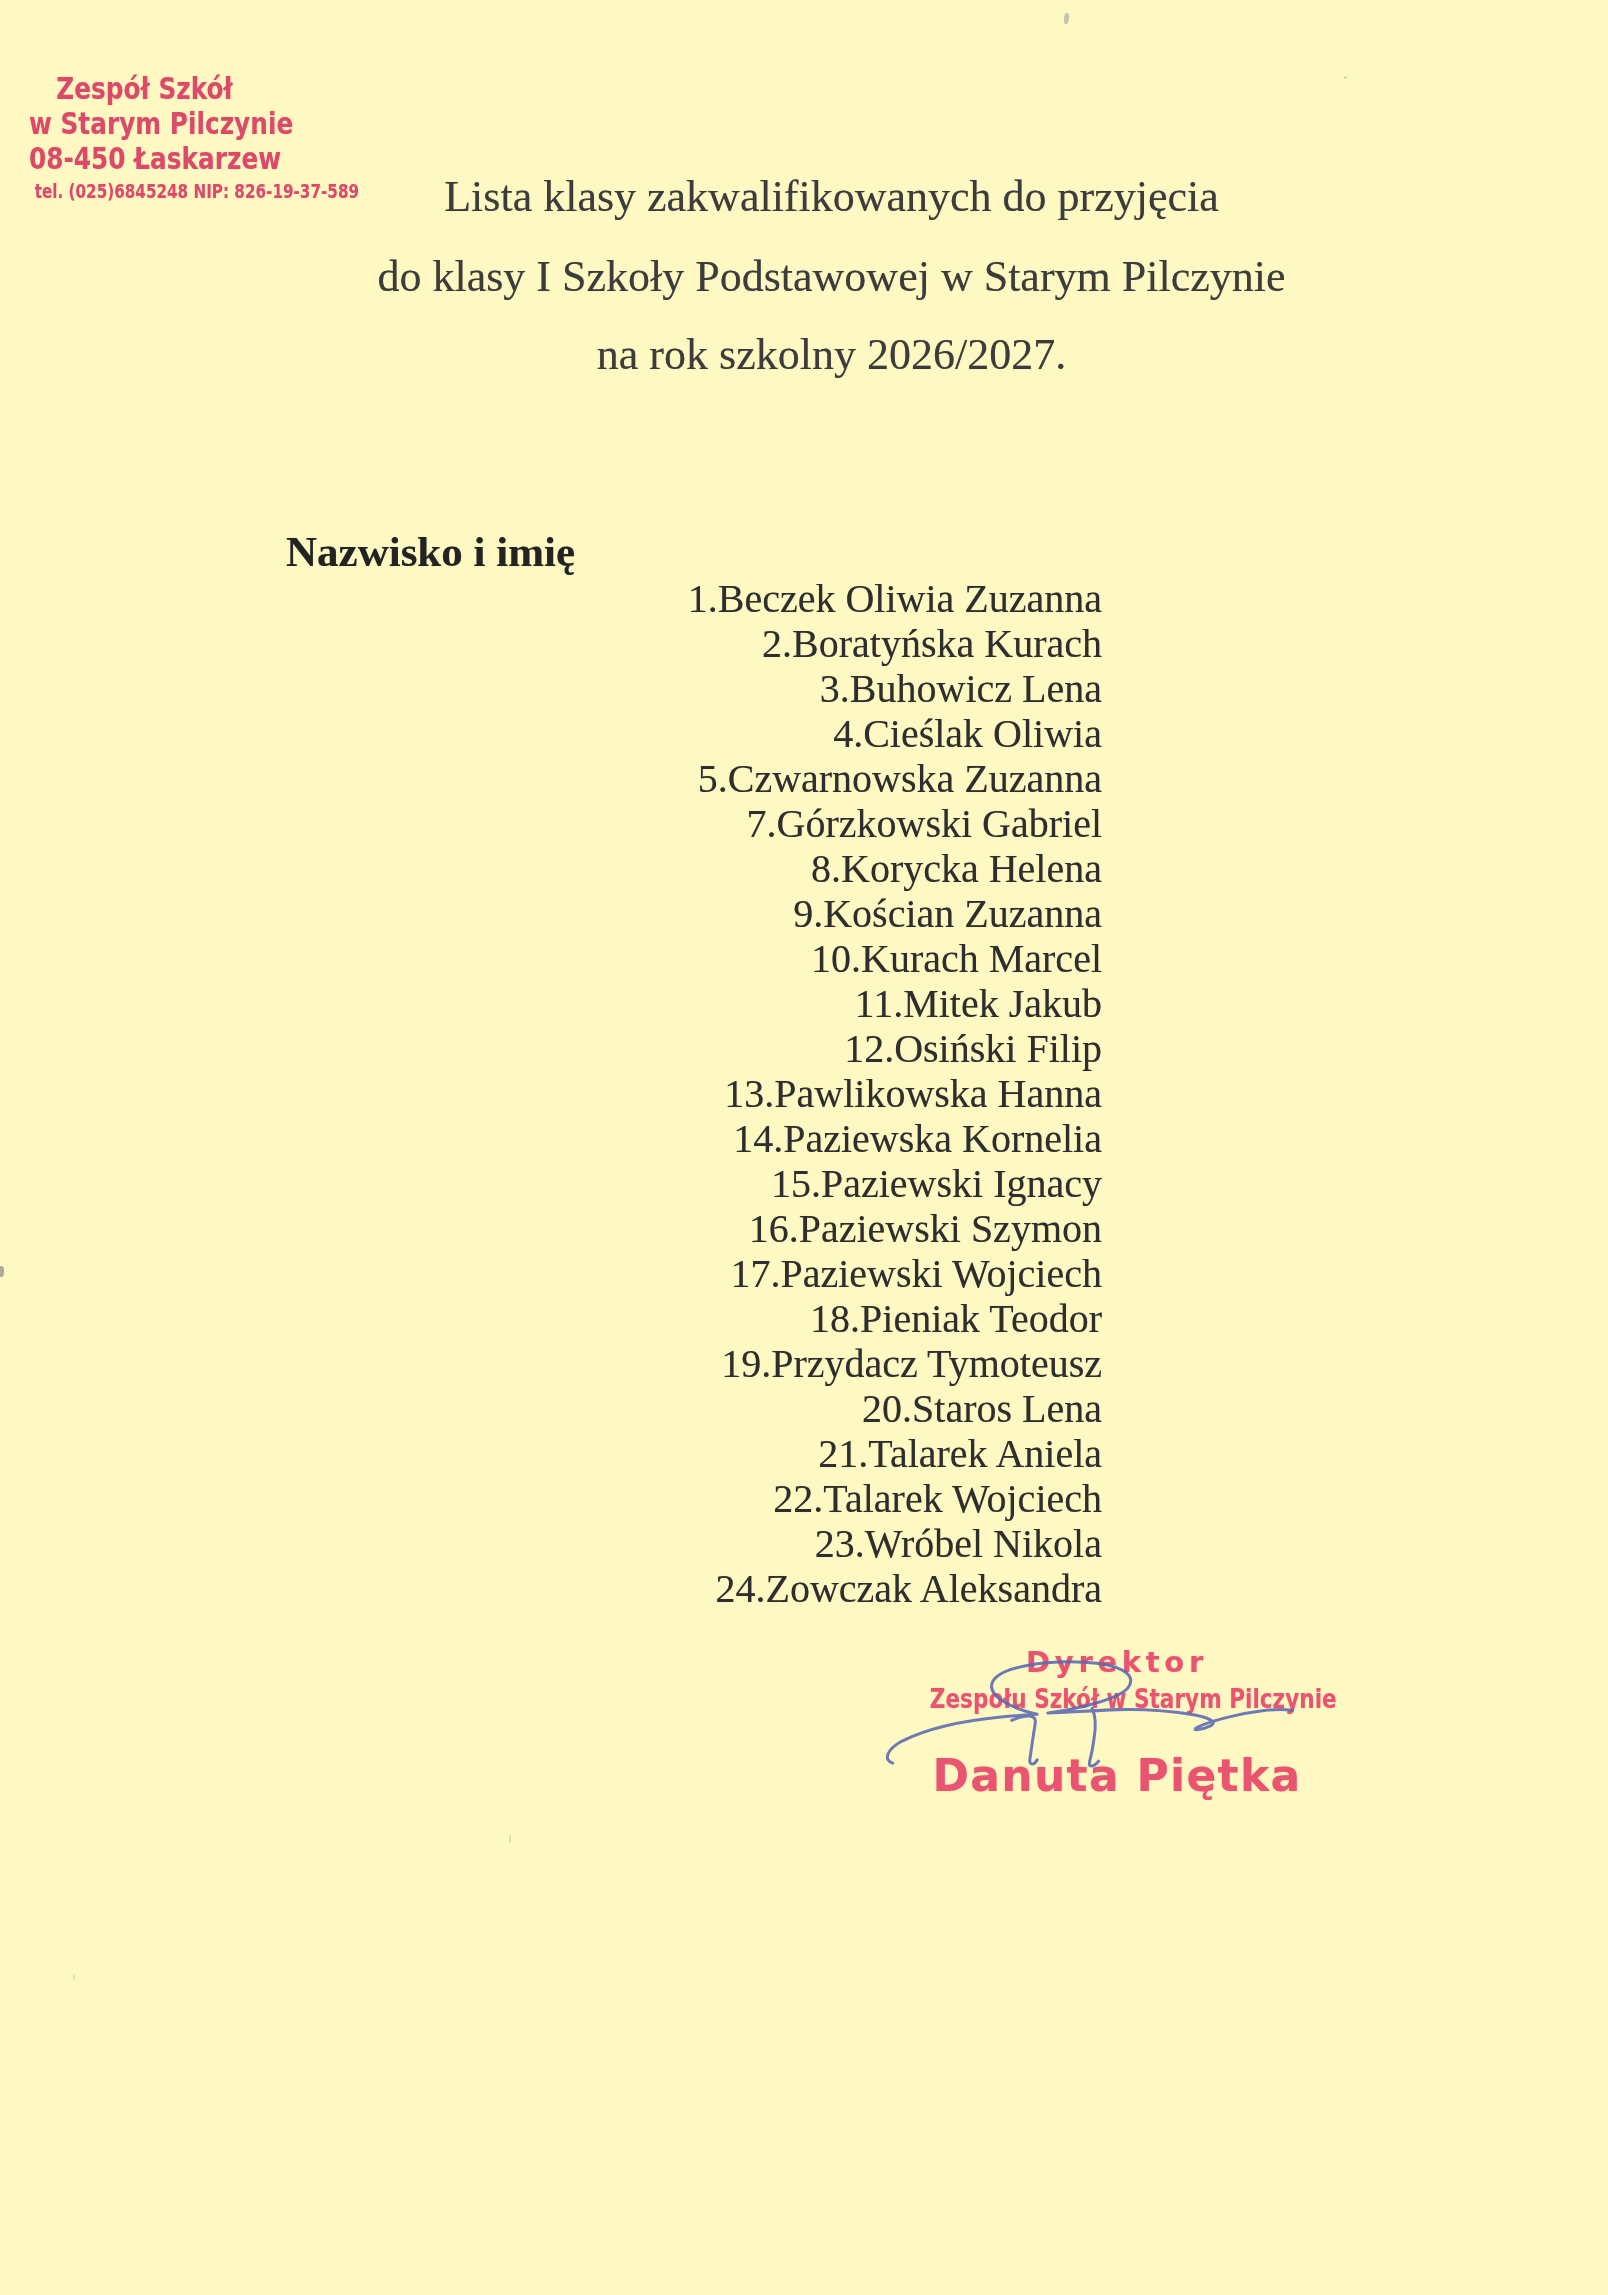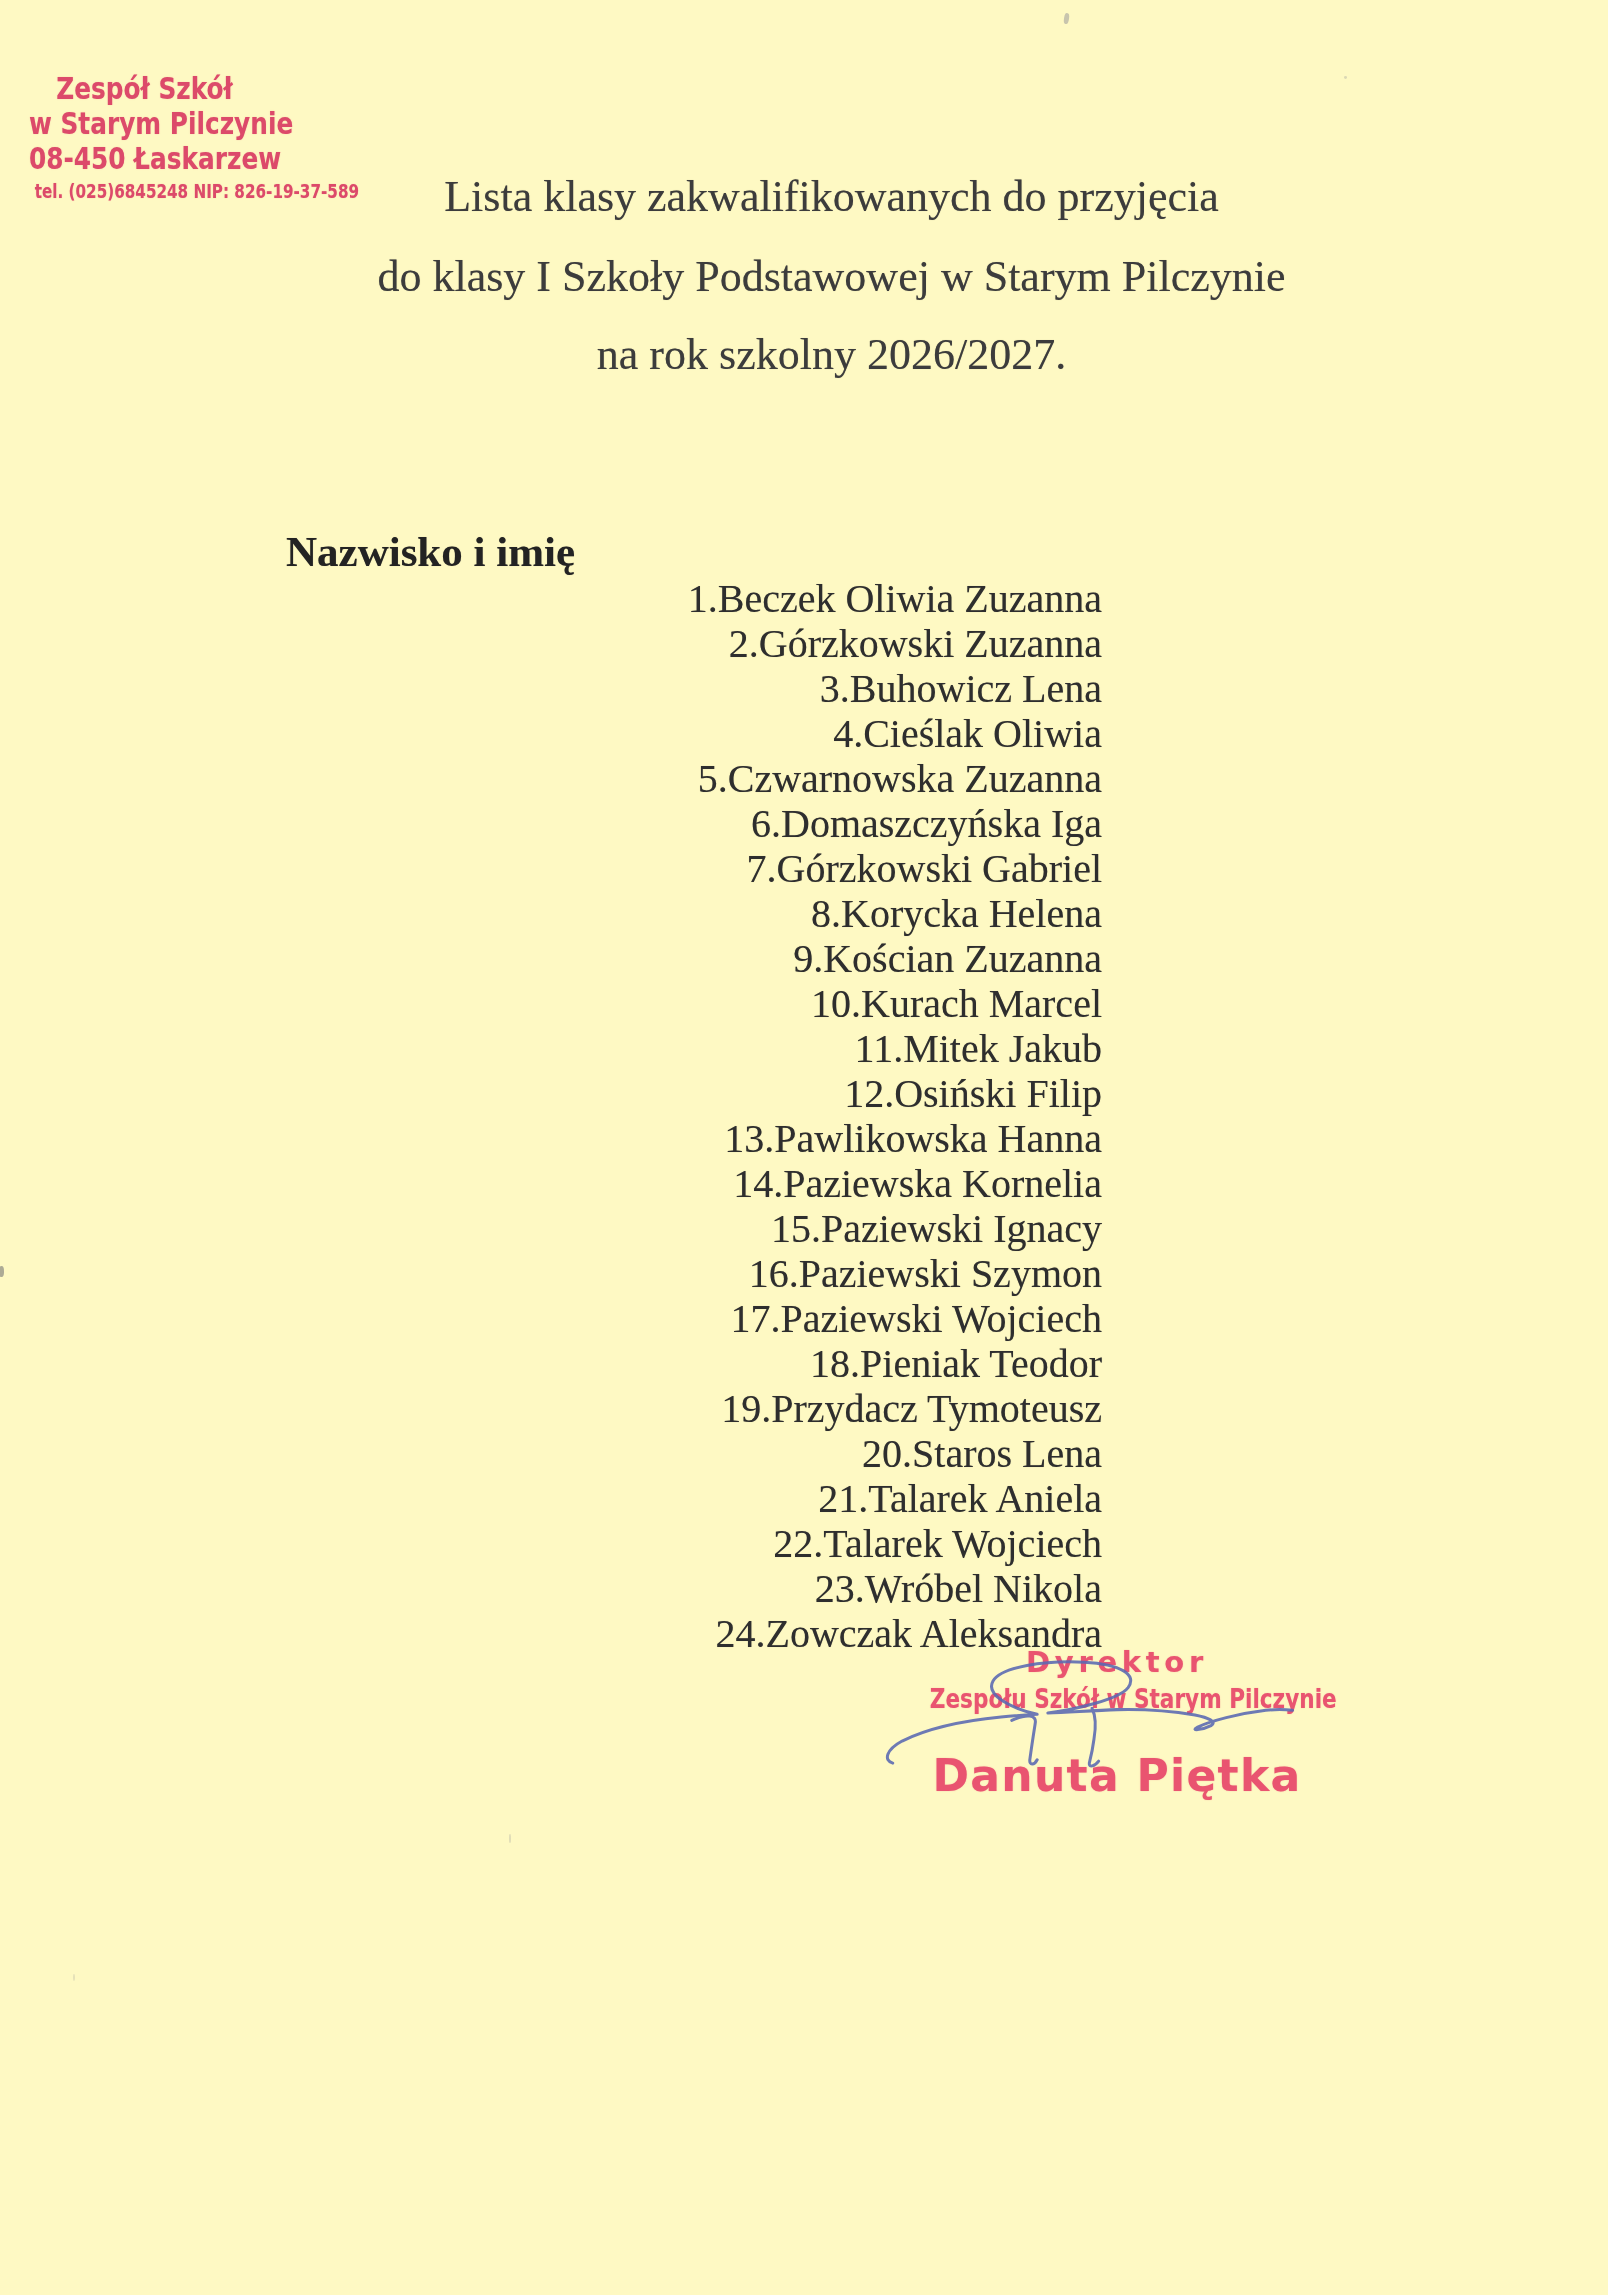--- a/index.html
+++ b/index.html
@@ -93,25 +93,24 @@
 
   <div id="title-block">
     <div class="title-line" id="title-line1">Lista klasy zakwalifikowanych do przyjęcia</div>
     <div class="title-line" id="title-line2">do klasy I Szkoły Podstawowej w Starym Pilczynie</div>
     <div class="title-line" id="title-line3">na rok szkolny 2026/2027.</div>
   </div>
 
   <div id="list-header">Nazwisko i imię</div>
   <div id="children-list">
       <div class="row"><span class="num">1.</span><span class="nm">Beczek Oliwia Zuzanna</span></div>
-      <div class="row"><span class="num">2.</span><span class="nm">Górzkowski Zuzanna</span></div>
+      <div class="row"><span class="num">2.</span><span class="nm">Boratyńska Kurach</span></div>
       <div class="row"><span class="num">3.</span><span class="nm">Buhowicz Lena</span></div>
       <div class="row"><span class="num">4.</span><span class="nm">Cieślak Oliwia</span></div>
       <div class="row"><span class="num">5.</span><span class="nm">Czwarnowska Zuzanna</span></div>
-      <div class="row"><span class="num">6.</span><span class="nm">Domaszczyńska Iga</span></div>
       <div class="row"><span class="num">7.</span><span class="nm">Górzkowski Gabriel</span></div>
       <div class="row"><span class="num">8.</span><span class="nm">Korycka Helena</span></div>
       <div class="row"><span class="num">9.</span><span class="nm">Kościan Zuzanna</span></div>
       <div class="row"><span class="num">10.</span><span class="nm">Kurach Marcel</span></div>
       <div class="row"><span class="num">11.</span><span class="nm">Mitek Jakub</span></div>
       <div class="row"><span class="num">12.</span><span class="nm">Osiński Filip</span></div>
       <div class="row"><span class="num">13.</span><span class="nm">Pawlikowska Hanna</span></div>
       <div class="row"><span class="num">14.</span><span class="nm">Paziewska Kornelia</span></div>
       <div class="row"><span class="num">15.</span><span class="nm">Paziewski Ignacy</span></div>
       <div class="row"><span class="num">16.</span><span class="nm">Paziewski Szymon</span></div>

